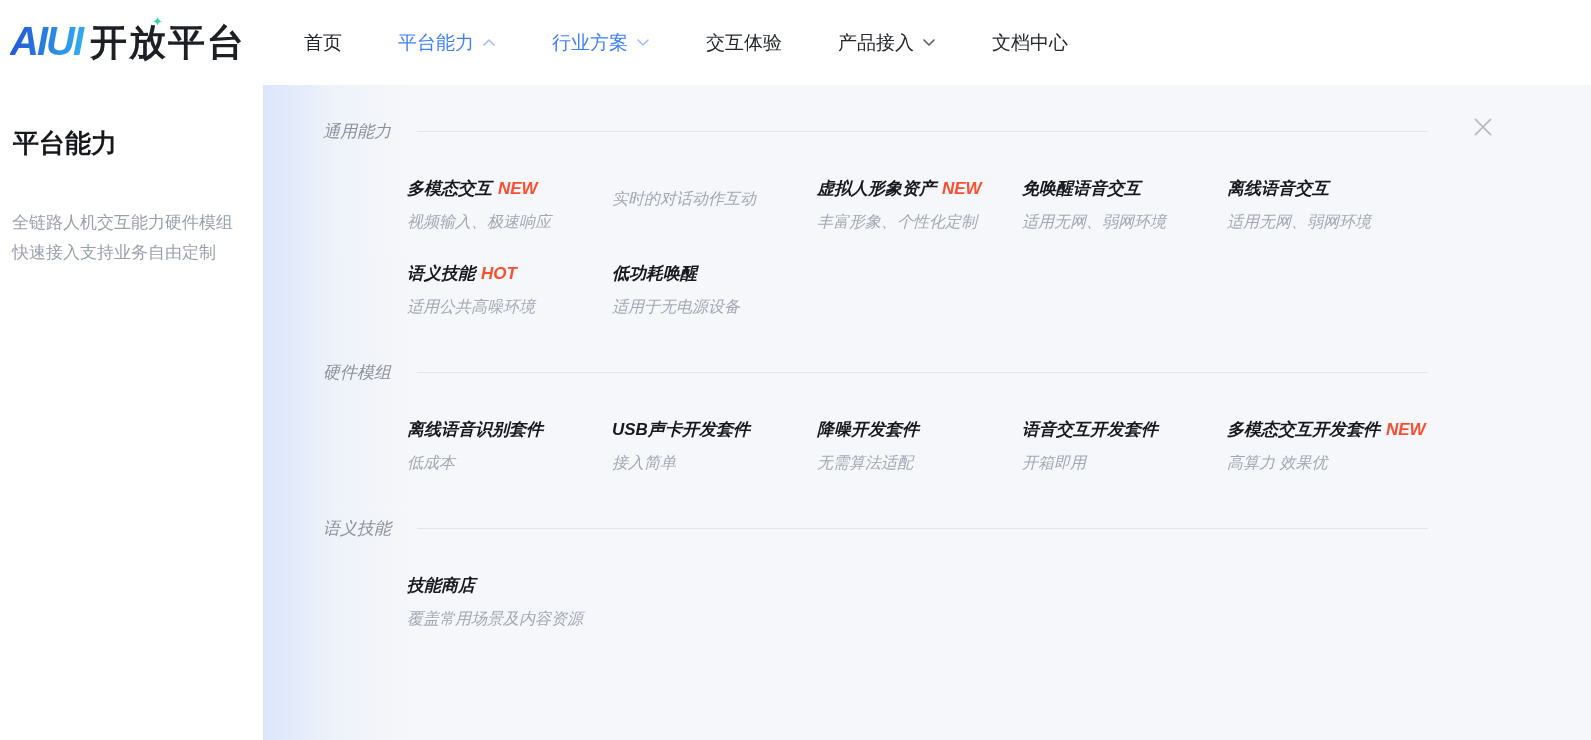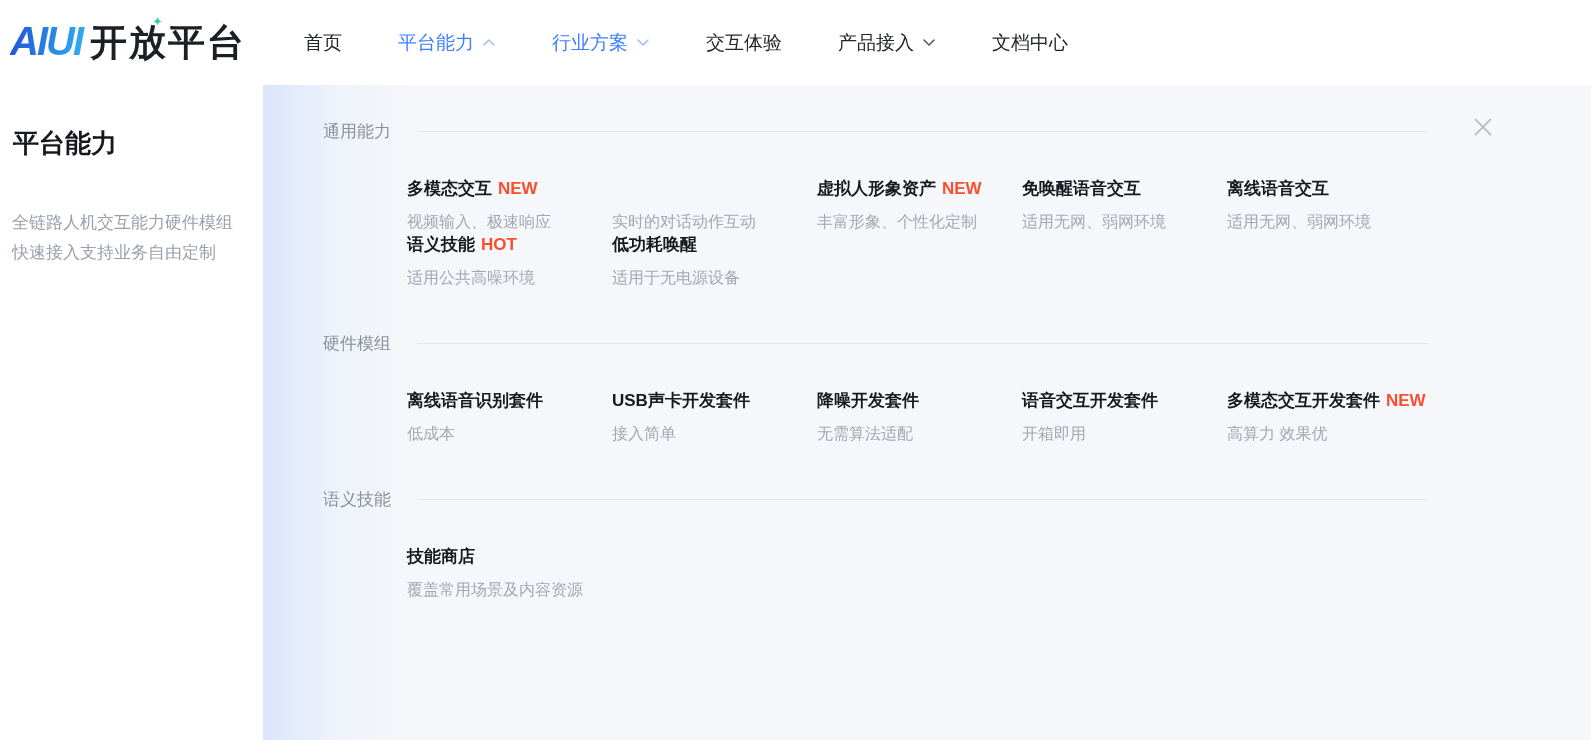--- a/index.html
+++ b/index.html
@@ -26,28 +26,28 @@
   .nav-item.hl{color:var(--accent);}
   .chev{display:block;stroke:#565b63;fill:none;stroke-width:1.6;stroke-linecap:round;
     stroke-linejoin:round;}
   .nav-item.hl .chev{stroke:var(--accent-light);}
   .sidebar{position:absolute;left:0;top:85px;width:263px;bottom:0;background:#fff;z-index:2;}
   .sidebar-title{margin:41px 0 0 13px;font-size:26px;font-weight:700;color:#16181d;}
   .sidebar-desc{margin:47px 0 0 12px;font-size:17px;line-height:30px;color:#9aa0ab;}
   .panel{position:absolute;left:263px;top:85px;right:0;bottom:0;
     background:linear-gradient(to right,var(--panel-from) 0px,var(--panel-mid) 70px,
       var(--panel-to) 150px,var(--panel-to) 100%);
-    padding:36px 0 3px 60px;}
+    padding:36px 0 3px 60px;font-style:italic;}
   .close{position:absolute;top:28px;right:94px;width:28px;height:28px;cursor:pointer;
     color:var(--close);display:flex;align-items:center;justify-content:center;}
   .section + .section{margin-top:44px;}
   .section-header{display:flex;align-items:center;margin-right:163px;height:21px;}
   .section-label{font-size:17px;color:var(--section-label);flex:0 0 auto;white-space:nowrap;}
   .section-line{flex:1;height:1px;background:var(--divider);margin-left:26px;}
-  .items{margin:35px 0 0 84px;display:flex;flex-wrap:wrap;width:1030px;align-items:flex-end;}
+  .items{margin:35px 0 0 84px;display:flex;flex-wrap:wrap;width:1030px;row-gap:29px;}
   .mi{width:205px;cursor:pointer;}
   .mi-title{font-size:17px;font-weight:700;color:var(--title);white-space:nowrap;}
   .mi-title .tag{color:var(--tag);margin-left:6px;font-weight:700;}
   .mi-desc{margin-top:12px;font-size:16px;color:var(--muted);white-space:nowrap;}
 </style>
 </head>
 <body>
 
 <header class="nav">
   <div class="logo">

